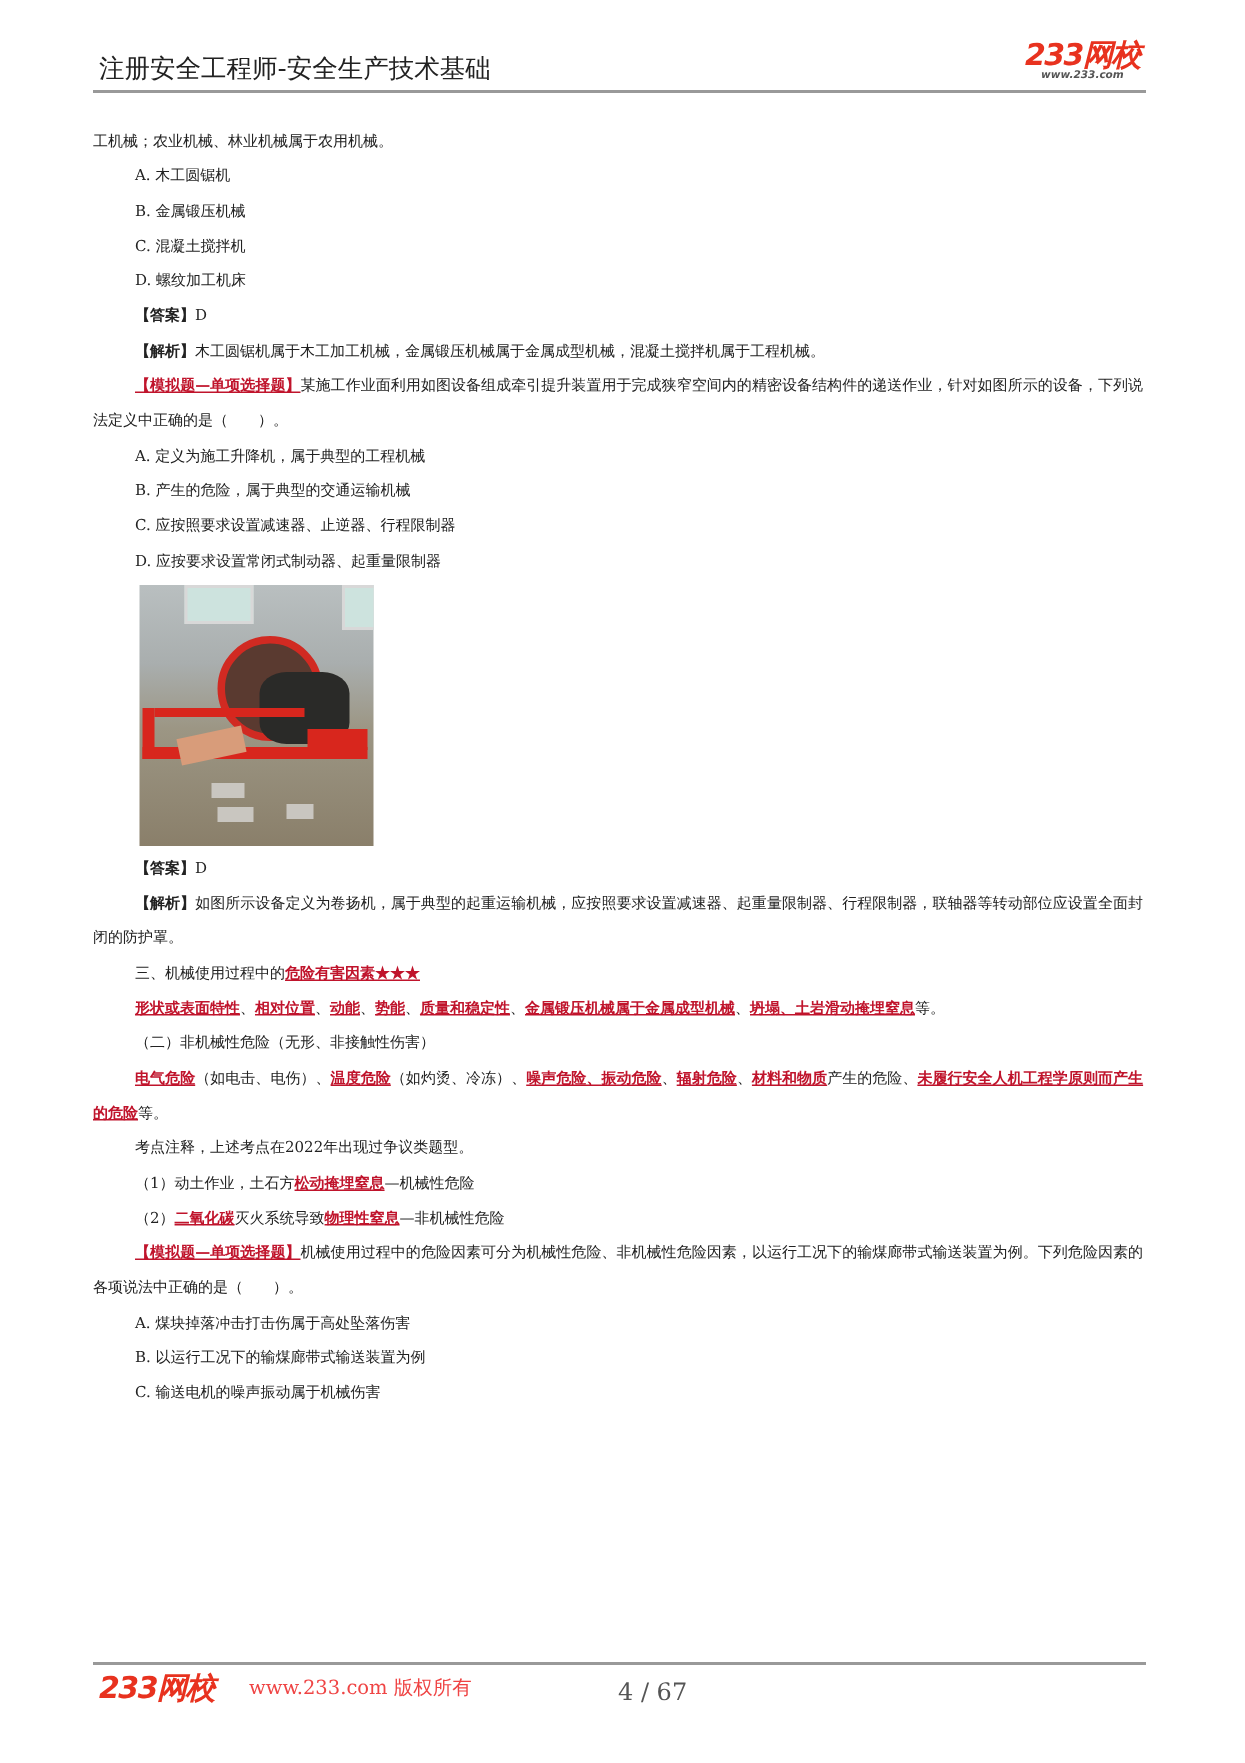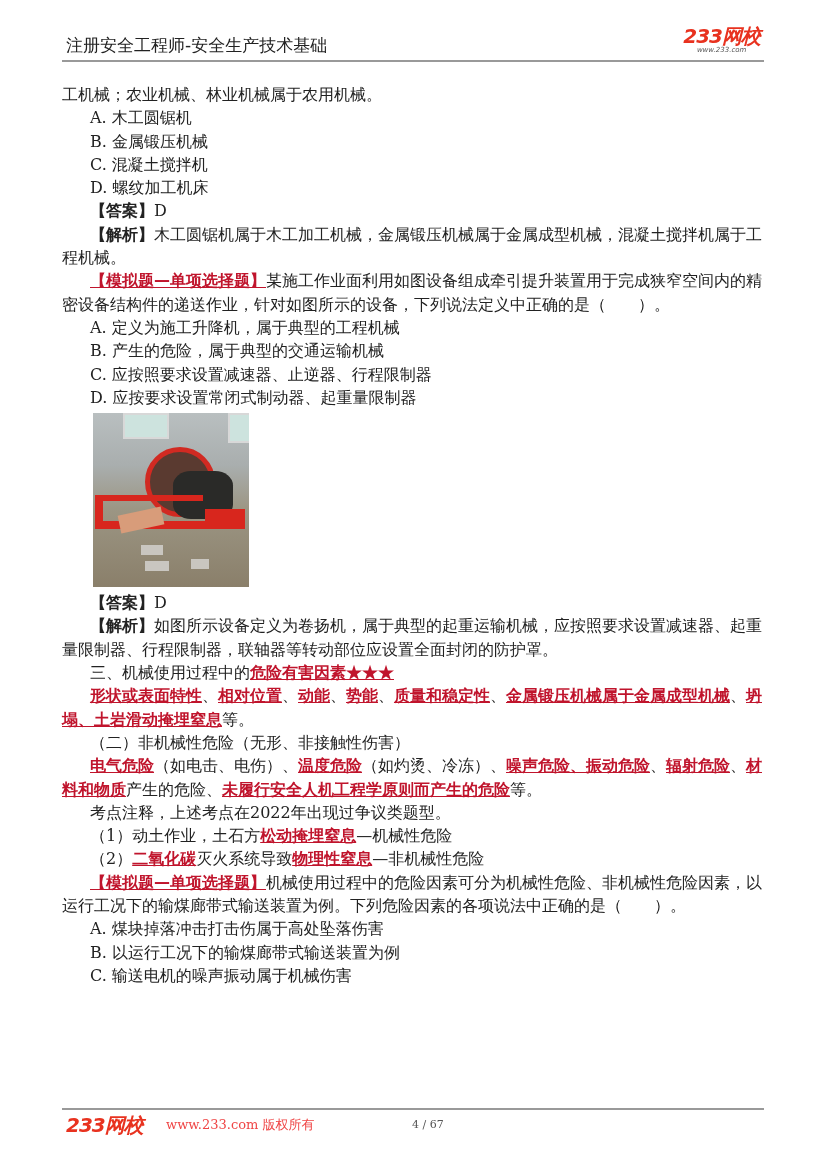--- a/index.html
+++ b/index.html
@@ -15,27 +15,27 @@
       position: absolute; left: 4px; top: 10px; font-size: 17px; color: #222;
       font-family: "DejaVu Sans", "Liberation Sans", sans-serif;
     }
     .logo {
       position: absolute; right: 4px; top: 2px; text-align: center;
       font-family: "DejaVu Sans", "Liberation Sans", sans-serif;
     }
     .logo-main {
       font-size: 20px; font-weight: bold; font-style: italic; color: #e8321f; line-height: 20px; letter-spacing: -1px;
     }
-    .logo-sub { font-size: 7px; color: #555; font-style: italic; font-weight: normal; line-height: 8px; }
+    .logo-sub { font-size: 7px; color: #555; font-style: italic; font-weight: bold; line-height: 8px; }
     .header-rule {
       position: absolute; left: 62px; top: 60px; width: 702px; height: 2px; background: #999;
     }
     .content {
       position: absolute; left: 62px; top: 83px; width: 700px;
-      font-size: 16px; line-height: 23.3px;
+      font-size: 10px; line-height: 23.3px;
     }
     .p { margin: 0; text-align: justify; }
     .ind { text-indent: 28px; }
     .opt { padding-left: 28px; }
     .red { color: #c0142c; text-decoration: underline; }
     .bold { font-weight: bold; }
     .photo {
       width: 156px; height: 174px; margin: 4px 0 4px 31px; position: relative; overflow: hidden;
       background: linear-gradient(180deg, #b9bfc0 0%, #a9aeae 30%, #9c9684 55%, #8a7f6a 100%);
     }
@@ -49,21 +49,21 @@
       position: absolute; left: 62px; top: 1108px; width: 702px; height: 2px; background: #999;
     }
     .footer {
       position: absolute; left: 66px; top: 1112px; width: 700px; height: 24px;
     }
     .footer-logo {
       position: absolute; left: 0; top: 0; font-size: 20px; font-weight: bold; font-style: italic; color: #e8321f;
       font-family: "DejaVu Sans", "Liberation Sans", sans-serif; letter-spacing: -1px;
     }
     .footer-copy { position: absolute; left: 100px; top: 4px; font-size: 13px; color: #ef4444; }
-    .footer-page { position: absolute; left: 346px; top: 6px; font-size: 11px; color: #555; }
+    .footer-page { position: absolute; left: 346px; top: 6px; font-size: 16px; color: #555; }
   </style>
 </head>
 <body>
 
 <div class="header">
   <div class="header-title">注册安全工程师-安全生产技术基础</div>
   <div class="logo">
     <div class="logo-main">233网校</div>
     <div class="logo-sub">www.233.com</div>
   </div>

